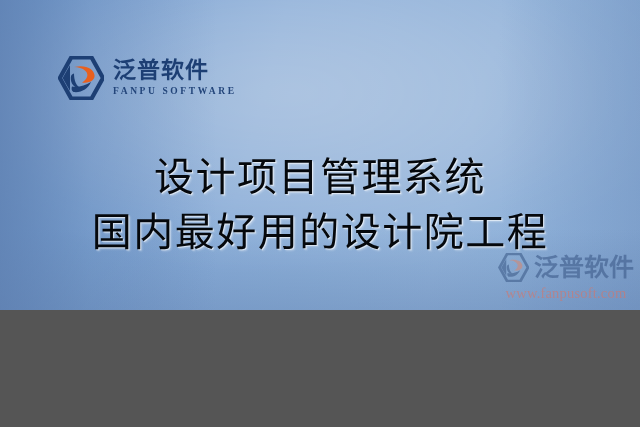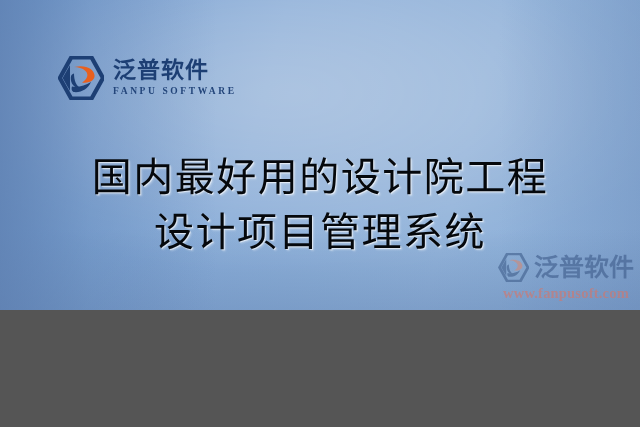--- a/index.html
+++ b/index.html
@@ -105,21 +105,21 @@
     font-weight: 700;
     color: #3f5d8c;
     letter-spacing: 0px;
     line-height: 1;
     white-space: nowrap;
   }
   .wm-url {
     margin-top: 3px;
     font-family: "Liberation Serif", "DejaVu Serif", serif;
     font-size: 14.5px;
-    font-weight: 700;
+    font-weight: 400;
     color: #d4766a;
     letter-spacing: 0.2px;
     white-space: nowrap;
   }
 </style>
 </head>
 <body>
 
 <div class="stage">
 
@@ -137,22 +137,22 @@
         <path d="M16.0 17.5 C16.0 24.5 18.0 29.5 22.5 32.0 C16.5 32.5 12.5 28.0 12.8 21.5 C13.0 19.0 14.2 17.8 16.0 17.5 Z" fill="#1d3f74"></path>
       </svg>
     </span>
     <span class="brand-words">
       <span class="brand-cn">泛普软件</span>
       <span class="brand-en">FANPU SOFTWARE</span>
     </span>
   </div>
 
   <div class="headline">
+    <span class="line">设计项目管理系统</span>
     <span class="line">国内最好用的设计院工程</span>
-    <span class="line">设计项目管理系统</span>
   </div>
 
   <div class="watermark">
     <span class="wm-row">
       <span>
         <svg class="wm-mark" viewBox="0 0 46 44" xmlns="http://www.w3.org/2000/svg" aria-hidden="true">
           <path d="M13.2 1.5 L33.6 1.5 L45.0 22.0 L33.6 42.5 L13.2 42.5 L1.8 22.0 Z" fill="none" stroke="#41608e" stroke-width="4.2" stroke-linejoin="miter"></path>
           <path d="M12.0 9.0 L12.0 35.0 L4.6 22.0 Z" fill="#41608e"></path>
           <path d="M16.5 11.0 C27.5 8.5 35.5 12.5 36.5 19.0 C37.2 24.0 32.0 27.5 24.0 26.5 C29.5 23.0 31.0 18.5 27.5 15.0 C24.5 12.0 20.0 11.0 16.5 11.0 Z" fill="#d08a78"></path>
           <path d="M14.0 30.5 C20.0 31.5 27.0 30.0 33.0 26.0 C30.0 33.0 23.0 37.0 15.5 36.0 C13.5 35.0 13.2 32.5 14.0 30.5 Z" fill="#41608e"></path>

